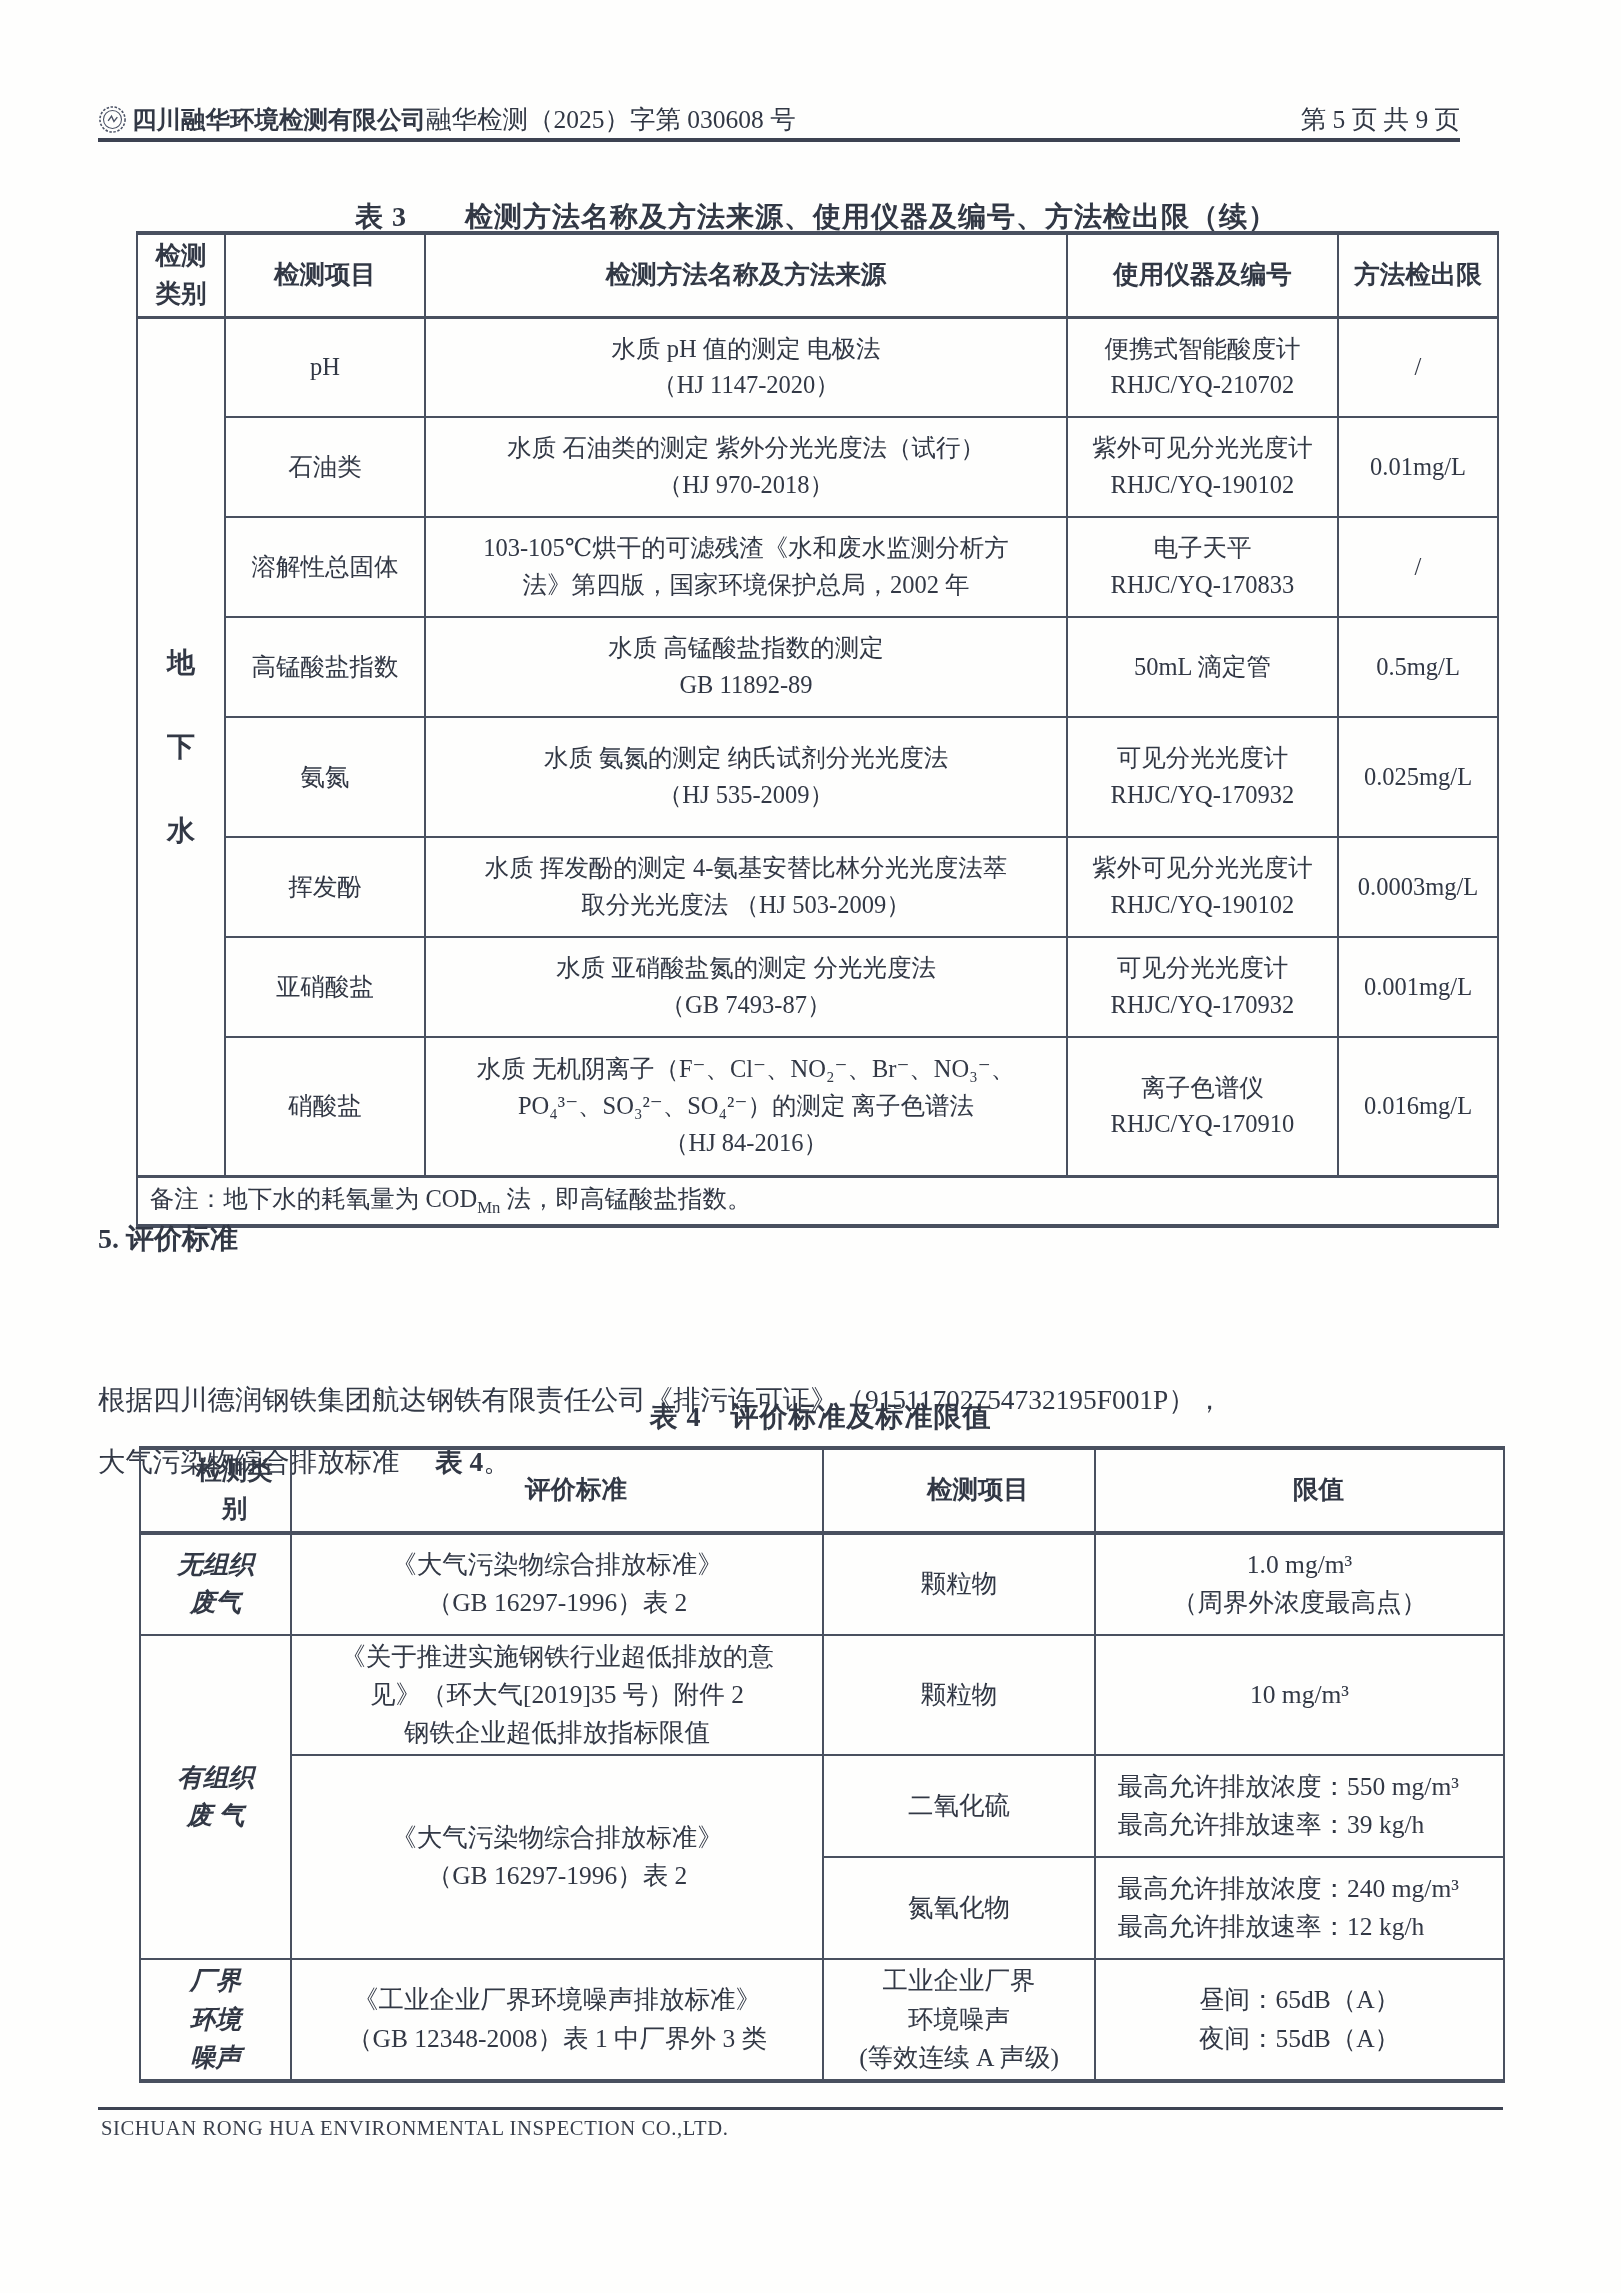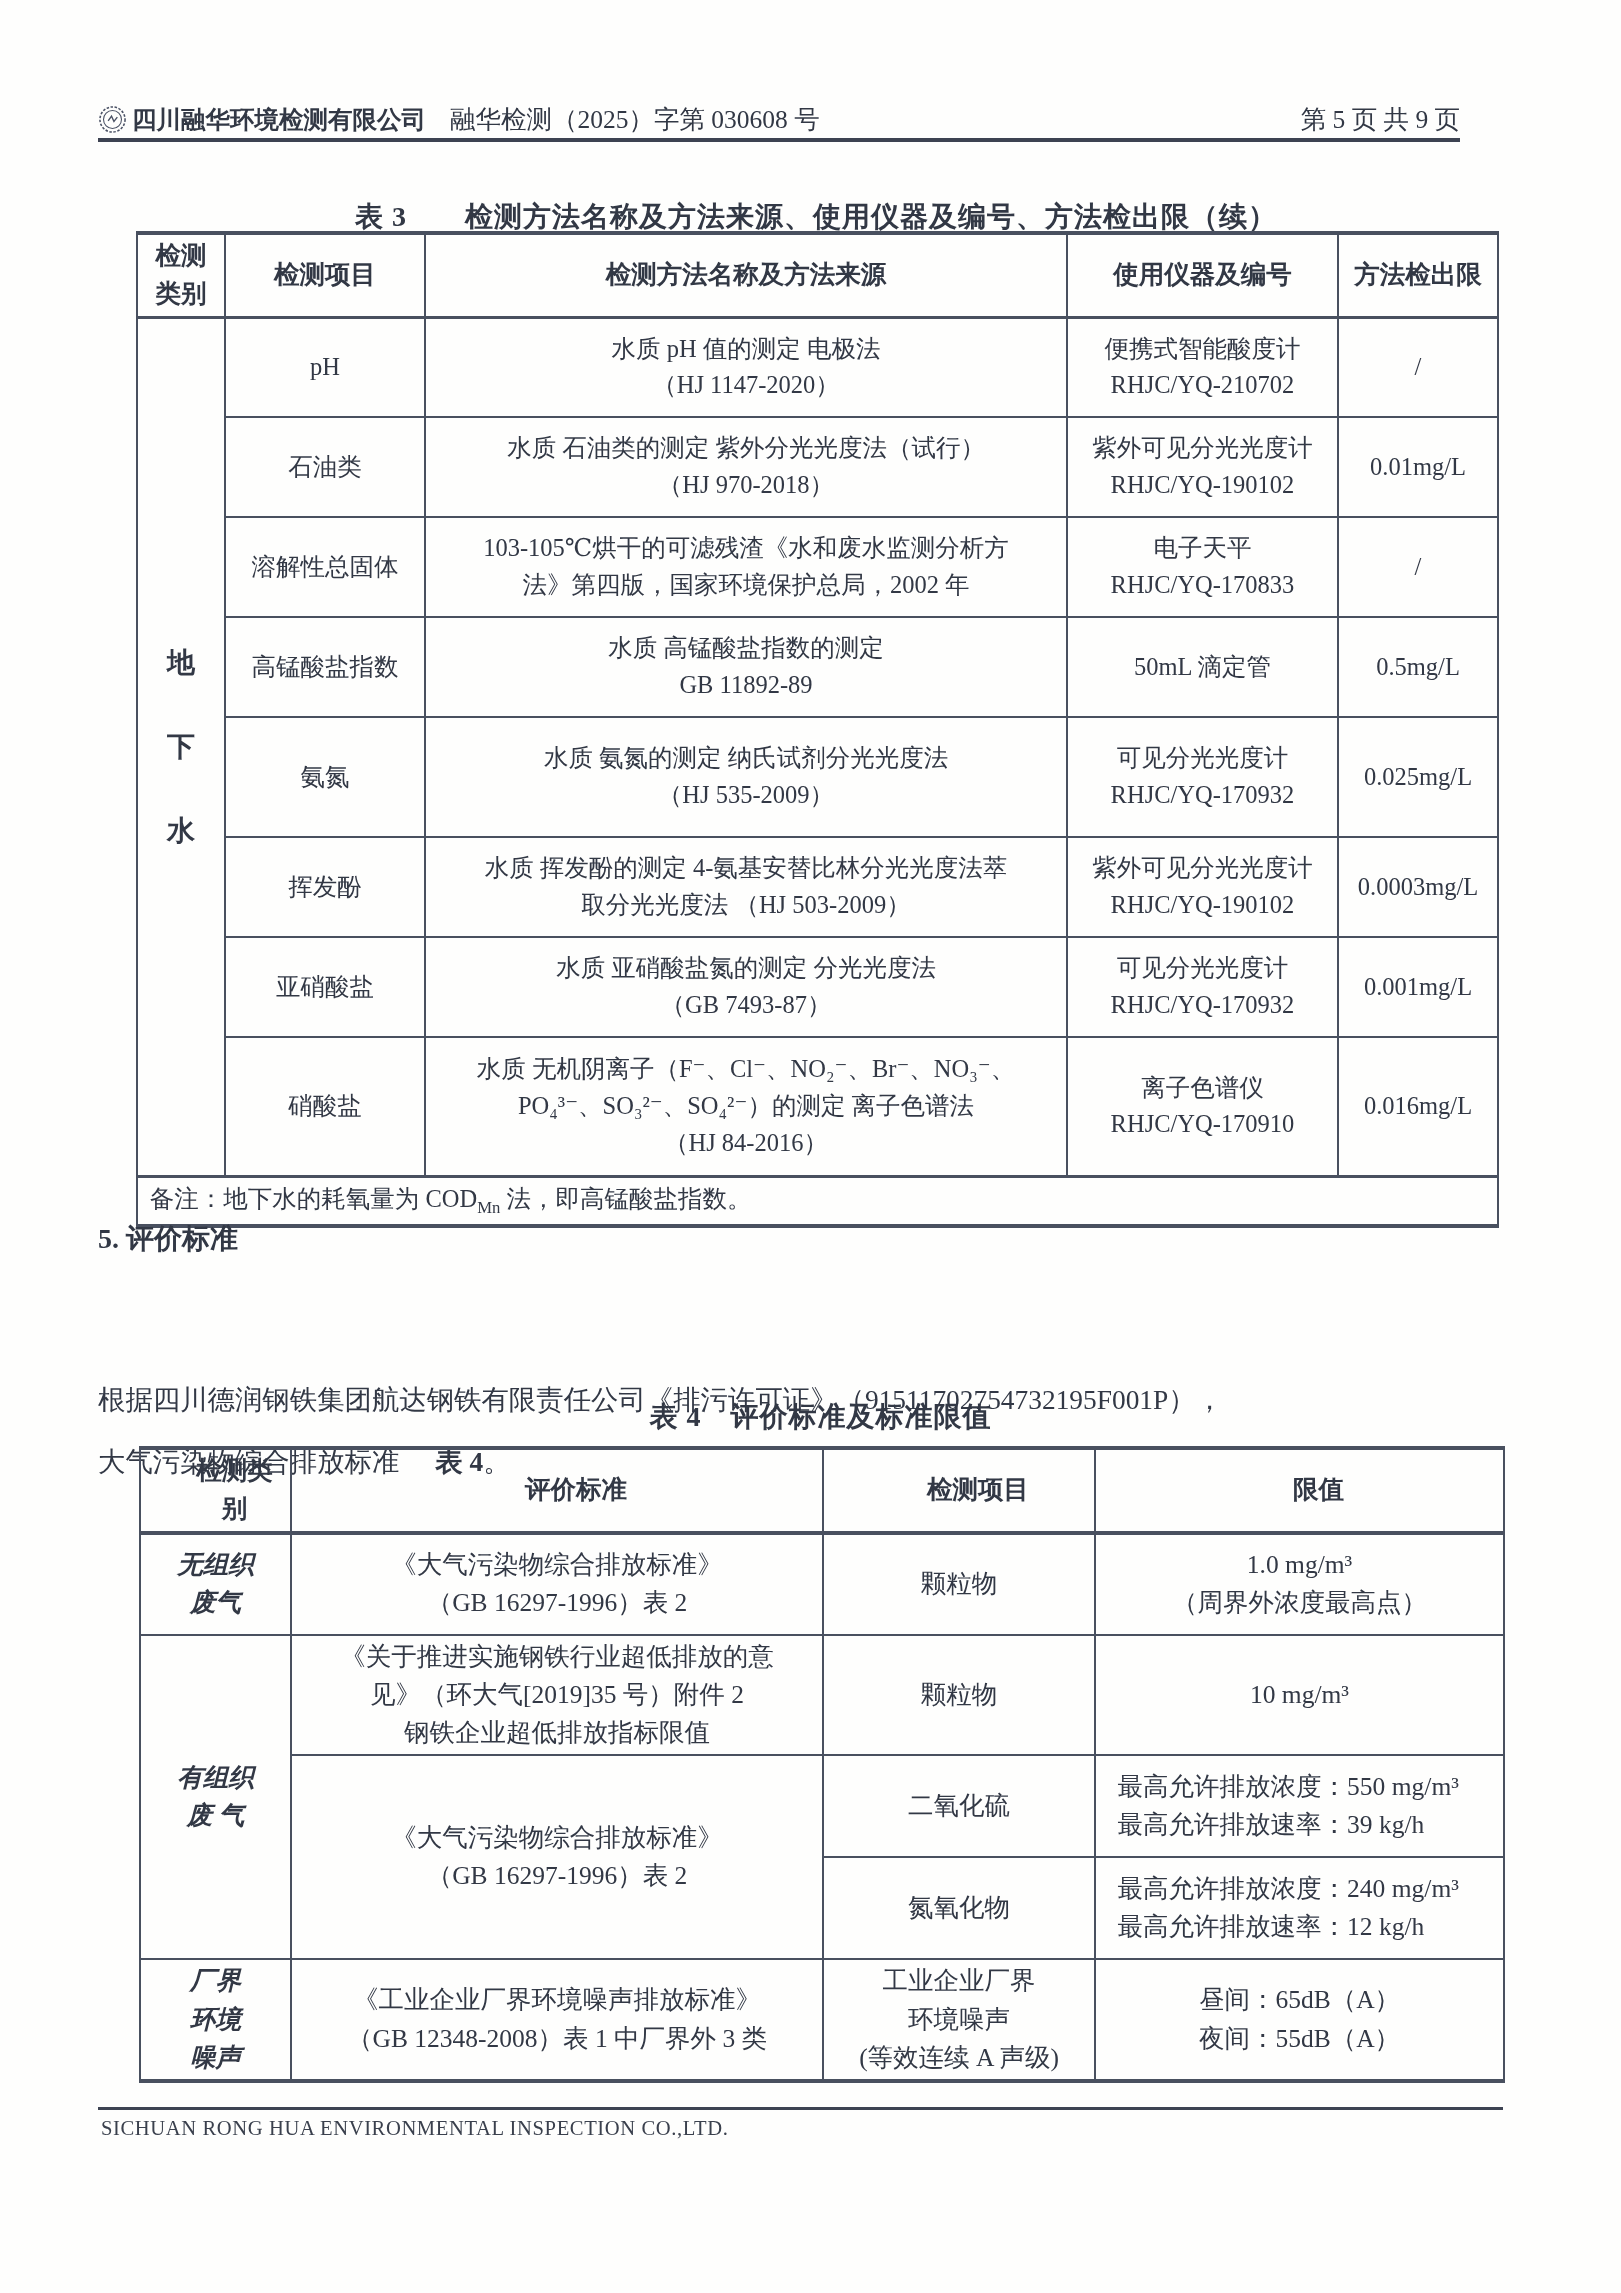--- a/index.html
+++ b/index.html
@@ -5,21 +5,21 @@
   html,body { margin:0; padding:0; background:#ffffff; }
   .page {
     position:relative; width:1621px; height:2294px;
     background:#fefefd; color:#323845;
     font-family:"Liberation Serif","DejaVu Serif",serif;
     overflow:hidden;
   }
   
   .doc-header {
     position:absolute; top:102px; left:98px; width:1362px;
-    display:flex; align-items:center; font-size:25.5px;gap:24px;
+    display:flex; align-items:center; font-size:25.5px;
   }
   .hdr-left { display:flex; align-items:center; gap:4.9px; font-weight:600; font-size:24.5px; white-space:nowrap; }
   .hdr-center { flex:1; text-align:left; font-size:25.5px; white-space:nowrap; }
   .hdr-right { white-space:nowrap; font-size:25.5px; }
   .header-rule { position:absolute; top:138px; left:98px; width:1362px; height:3.9px; background:#3d4352; }
   .logo svg { display:block; }
   
   .t3-title { position:absolute; top:198px; left:136px; width:1360px; text-align:center;
               font-size:28px; font-weight:bold; letter-spacing:1px; }
   table.dtab { border-collapse:collapse; table-layout:fixed; }

